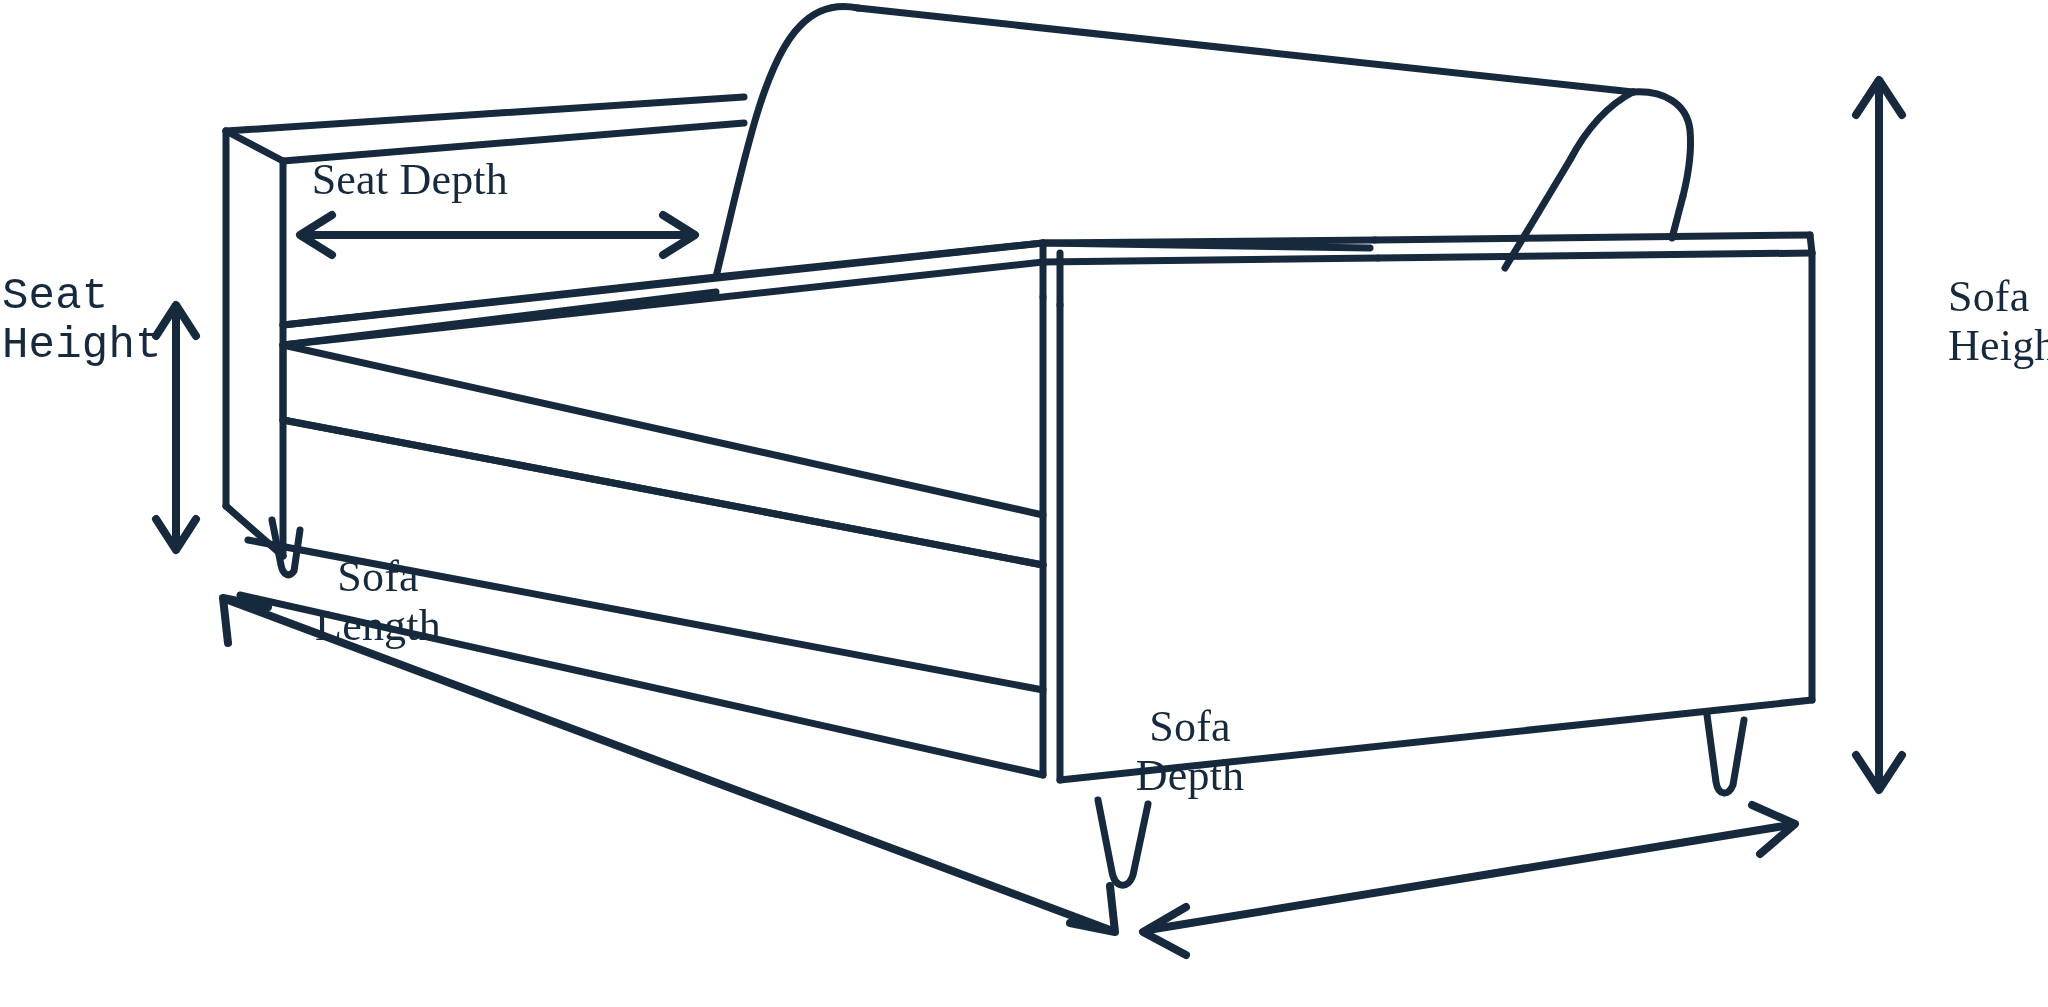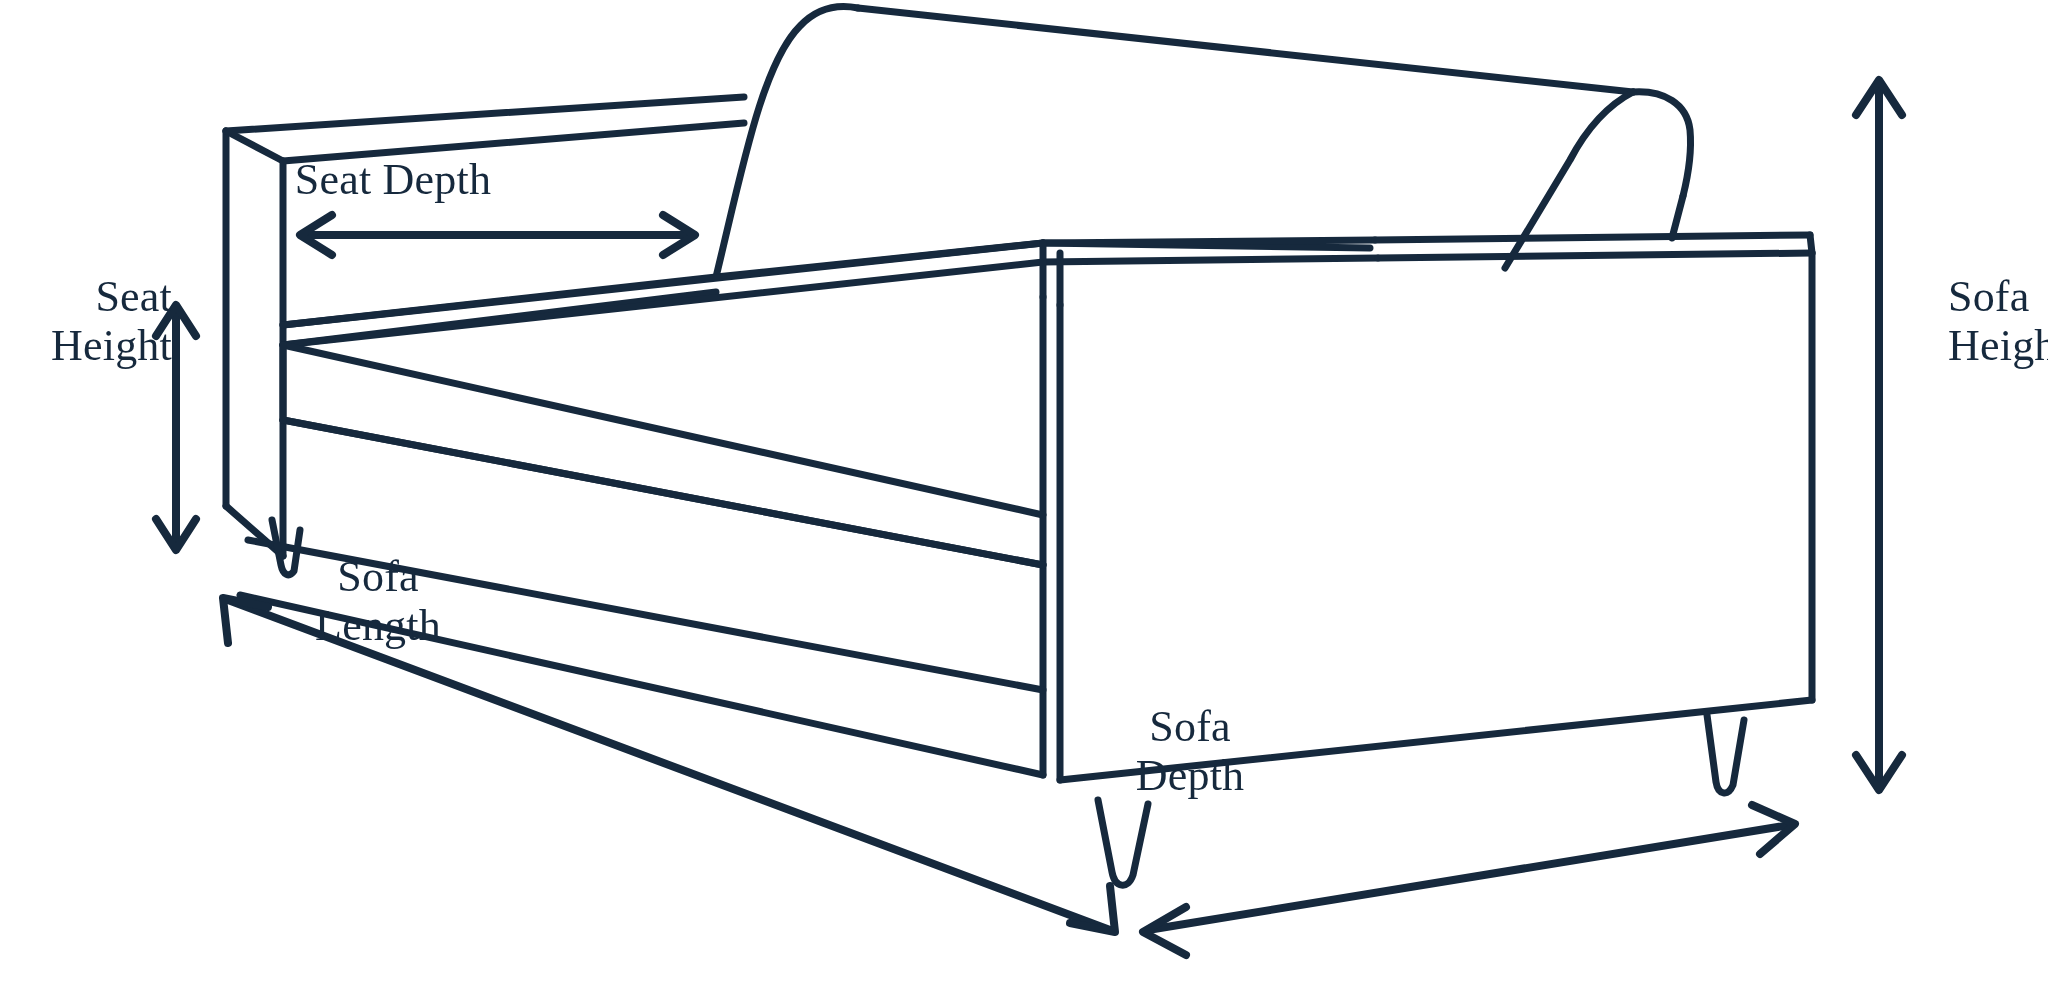--- a/index.html
+++ b/index.html
@@ -33,27 +33,28 @@
     color: #16293d;
     font-family: "Liberation Serif", "DejaVu Serif", serif;
     font-size: 44px;
     line-height: 1.12;
     white-space: pre-line;
     letter-spacing: 0.2px;
   }
   #label-seat-height {
     left: 2px;
     top: 272px;
-    text-align: right;
+    text-align: left;
     width: 170px;
+    font-family: Liberation Mono, monospace;
   }
   #label-seat-depth {
     left: 278px;
     top: 155px;
-    text-align: center;
+    text-align: right;
     width: 230px;
   }
   #label-sofa-height {
     left: 1948px;
     top: 272px;
     text-align: left;
     width: 200px;
   }
   #label-sofa-length {
     left: 248px;

